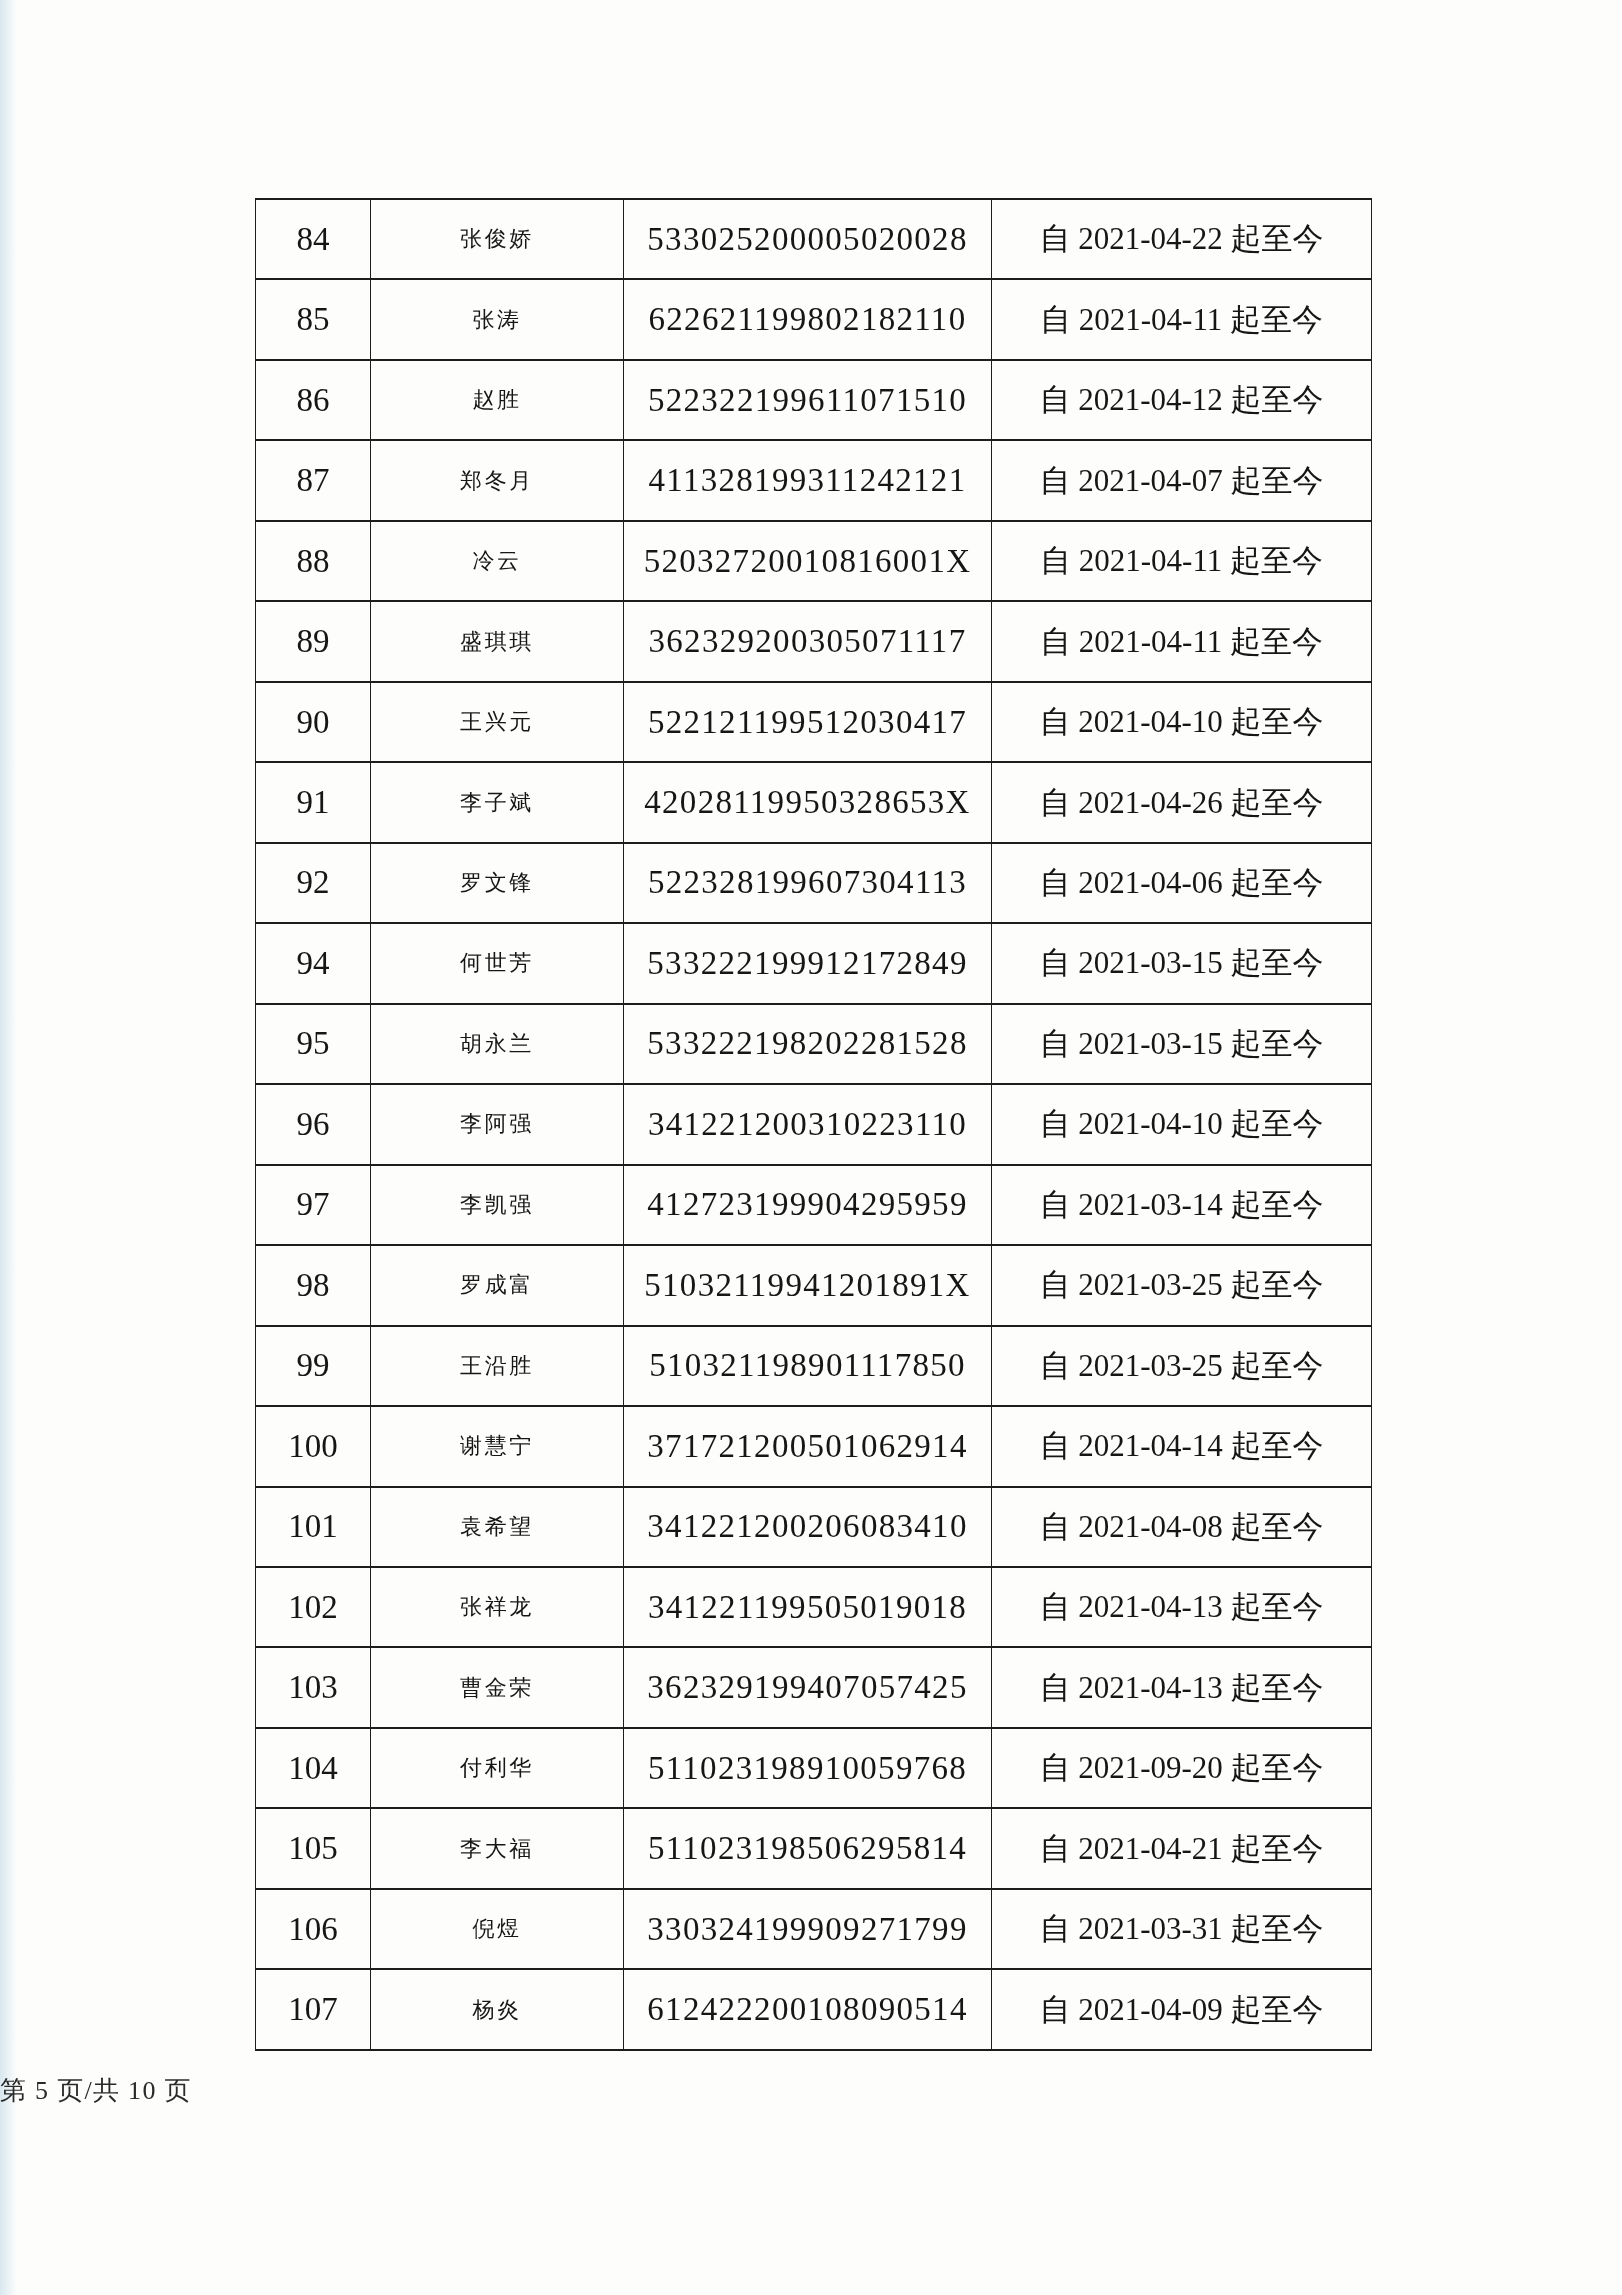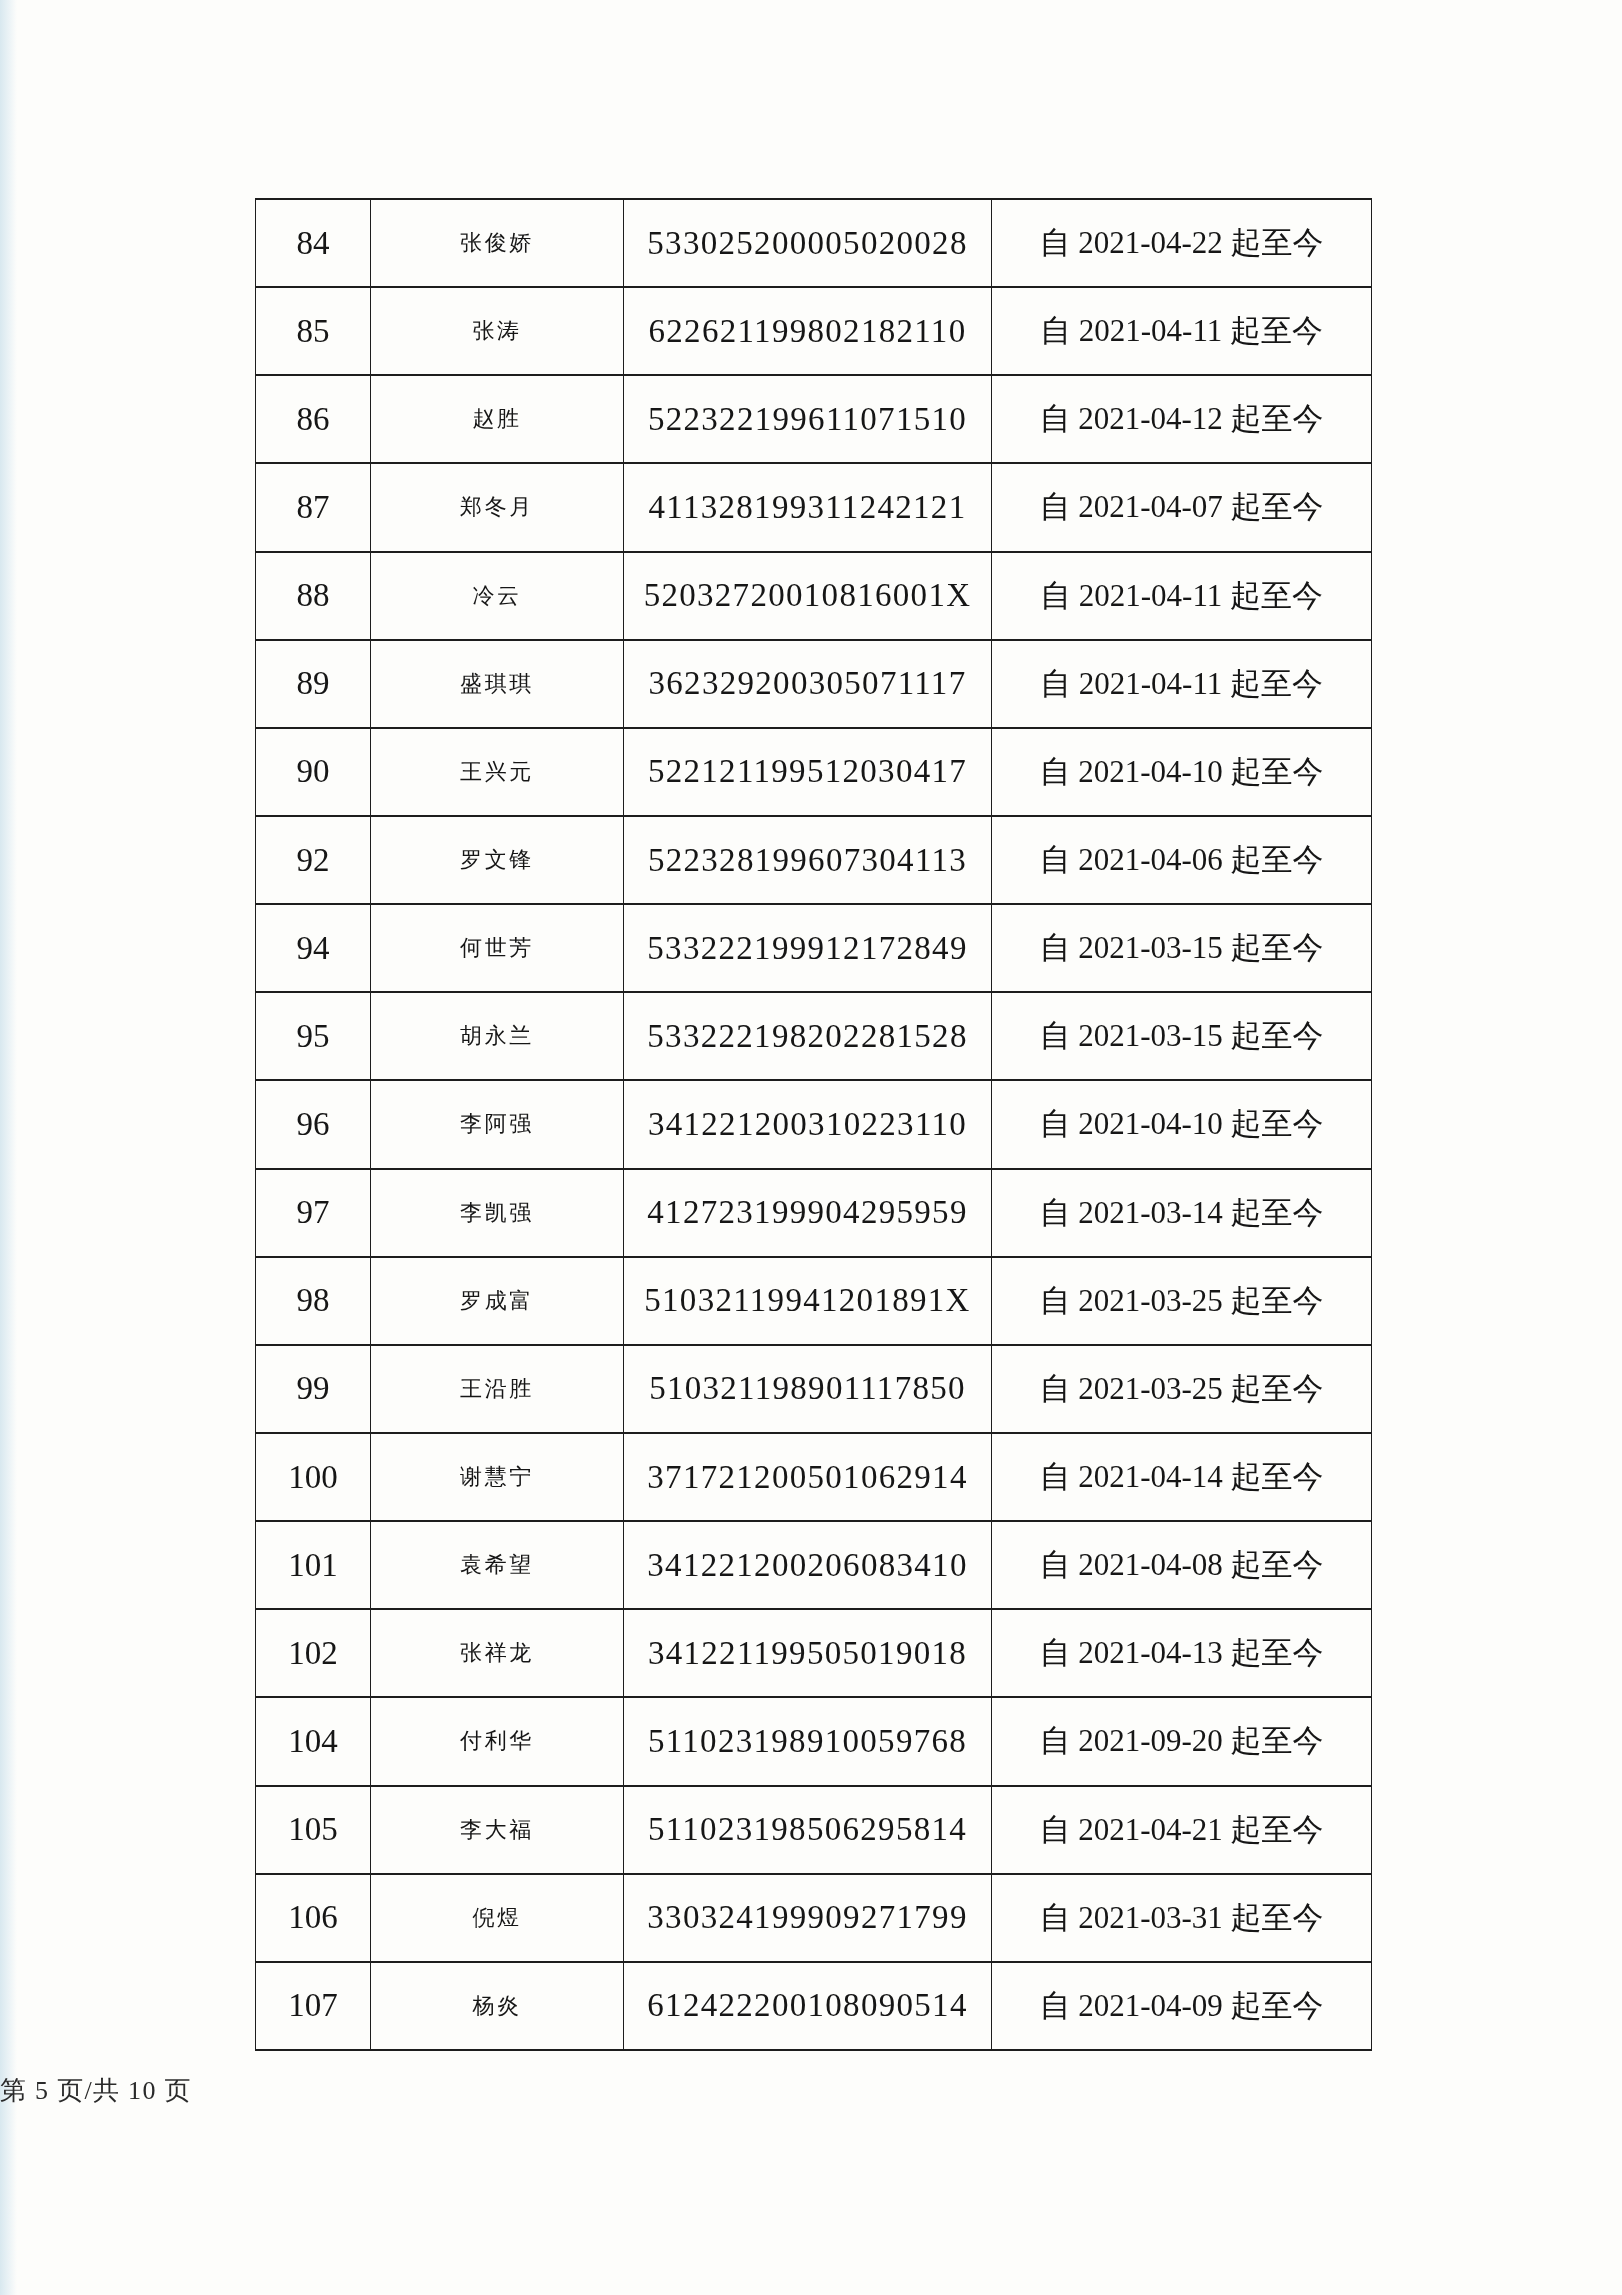--- a/index.html
+++ b/index.html
@@ -109,20 +109,26 @@
           <td class="c-id">362329200305071117</td>
           <td class="c-period">自 2021-04-11 起至今</td>
         </tr>
         <tr>
           <td class="c-no">90</td>
           <td class="c-name">王兴元</td>
           <td class="c-id">522121199512030417</td>
           <td class="c-period">自 2021-04-10 起至今</td>
         </tr>
         <tr>
+          <td class="c-no">91</td>
+          <td class="c-name">李子斌</td>
+          <td class="c-id">42028119950328653X</td>
+          <td class="c-period">自 2021-04-26 起至今</td>
+        </tr>
+        <tr>
           <td class="c-no">92</td>
           <td class="c-name">罗文锋</td>
           <td class="c-id">522328199607304113</td>
           <td class="c-period">自 2021-04-06 起至今</td>
         </tr>
         <tr>
           <td class="c-no">94</td>
           <td class="c-name">何世芳</td>
           <td class="c-id">533222199912172849</td>
           <td class="c-period">自 2021-03-15 起至今</td>
@@ -169,20 +175,26 @@
           <td class="c-id">341221200206083410</td>
           <td class="c-period">自 2021-04-08 起至今</td>
         </tr>
         <tr>
           <td class="c-no">102</td>
           <td class="c-name">张祥龙</td>
           <td class="c-id">341221199505019018</td>
           <td class="c-period">自 2021-04-13 起至今</td>
         </tr>
         <tr>
+          <td class="c-no">103</td>
+          <td class="c-name">曹金荣</td>
+          <td class="c-id">362329199407057425</td>
+          <td class="c-period">自 2021-04-13 起至今</td>
+        </tr>
+        <tr>
           <td class="c-no">104</td>
           <td class="c-name">付利华</td>
           <td class="c-id">511023198910059768</td>
           <td class="c-period">自 2021-09-20 起至今</td>
         </tr>
         <tr>
           <td class="c-no">105</td>
           <td class="c-name">李大福</td>
           <td class="c-id">511023198506295814</td>
           <td class="c-period">自 2021-04-21 起至今</td>

